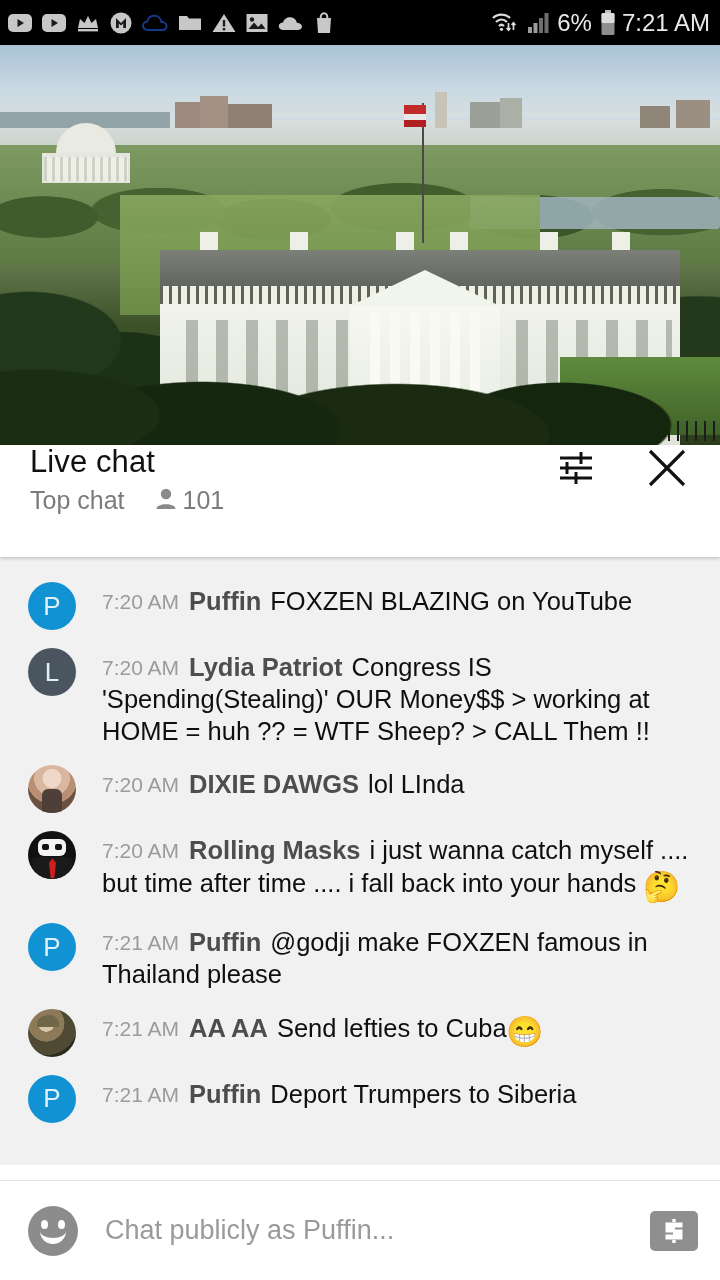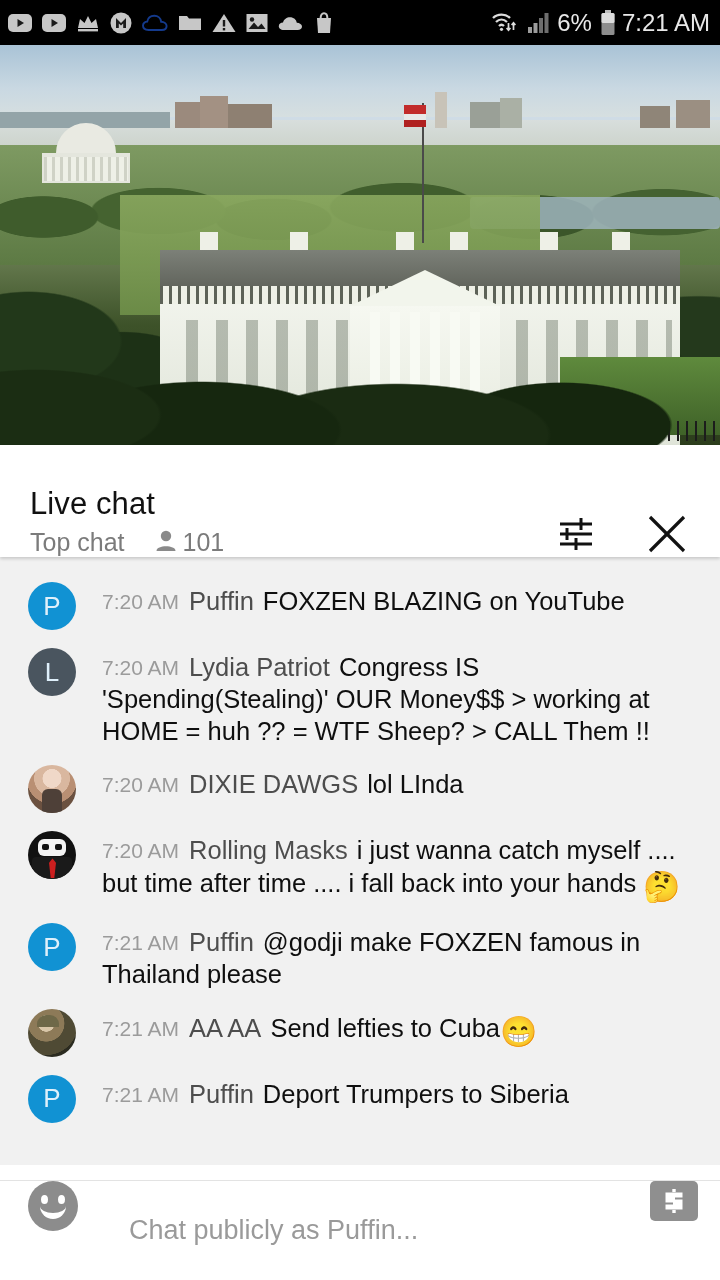--- a/index.html
+++ b/index.html
@@ -89,21 +89,21 @@
     background:#cfe3cf; border-radius:50%; border:3px solid #8fa88b; }
   .fence { position:absolute; left:560px; top:376px; width:160px; height:20px;
     background: repeating-linear-gradient(90deg, #1c1c1c 0 2px, transparent 2px 9px); }
   .flagpole { position:absolute; left:422px; top:58px; width:2px; height:140px; background:#4a4a4a; }
   .flag { position:absolute; left:404px; top:60px; width:22px; height:22px;
     background: linear-gradient(#c22b2b 0 40%, #e8e8e8 40% 70%, #b02020 70%); }
 
   
   .chat-header {
     position:relative; height:112px; background:#fff;
-    display:flex; align-items:flex-end; padding:0 22px 0 30px;
+    display:flex; align-items:flex-start; padding:0 22px 0 30px;
     box-shadow: 0 2px 3px rgba(0,0,0,.16);
     z-index:3;
   }
   .ch-texts { flex:1 1 auto; }
   .ch-title { font-size:31px; color:#111; font-weight:400; line-height:1.08; letter-spacing:.1px; }
   .ch-sub { display:flex; align-items:center; margin-top:8px; gap:30px; }
   .ch-subtext { font-size:25px; color:#7b7b7b; }
   .ch-viewers { display:flex; align-items:center; gap:6px; }
   .ch-count { font-size:25px; color:#7b7b7b; }
   .ch-actions { display:flex; align-items:center; gap:46px; flex:0 0 auto; padding-right:8px;}
@@ -115,21 +115,21 @@
     padding-top:16px;
   }
   .msg { display:flex; align-items:flex-start; padding:9px 22px 9px 28px; }
   .avatar { flex:0 0 auto; width:48px; height:48px; border-radius:50%;
     display:flex; align-items:center; justify-content:center;
     color:#dff0fb; font-size:26px; font-weight:400; overflow:hidden; position:relative; }
   .avatar.letter { font-family:"Liberation Sans", sans-serif; }
   .msg-body { margin-left:26px; flex:1 1 auto; font-size:25.5px; line-height:1.26;
     color:#0f0f0f; padding-top:3px; }
   .m-time { color:#9b9b9b; font-size:21px; margin-right:10px; vertical-align: 1px;}
-  .m-author { color:#4d4d4d; font-weight:normal; margin-right:9px; }
+  .m-author { color:#4d4d4d; font-weight:bold; margin-right:9px; }
   .m-text { color:#0f0f0f; }
   .emo { font-size:30px; vertical-align:-5px; }
 
   
   .ph-dixie { background: radial-gradient(circle at 50% 28%, #f0d8c8 0 22%, #d9b79f 23% 42%, #b98f73 43% 60%, #6b5140 61% 100%); }
   .ph-dixie::after { content:""; position:absolute; left:14px; top:24px; width:20px; height:26px;
     background:#4e4038; border-radius:6px 6px 0 0; }
   .ph-masks { background:#111; }
   .ph-masks .mask { position:absolute; left:10px; top:8px; width:28px; height:17px;
     background:#f3f3f3; border-radius:6px; }
@@ -140,23 +140,22 @@
     background:#cc1f1f; clip-path: polygon(50% 0,100% 22%,75% 100%,25% 100%,0 22%); }
   .ph-masks .suit { position:absolute; left:4px; top:26px; width:40px; height:24px;
     background:#1a1a1a; border-radius:4px; }
   .ph-aaaa { background: radial-gradient(circle at 38% 30%, #d9c6a8 0 18%, #8d7a58 19% 40%, #4f4a34 41% 70%, #2b2b20 71% 100%); }
   .ph-aaaa::after { content:""; position:absolute; left:9px; top:6px; width:22px; height:12px;
     background:#6e6848; border-radius:9px 9px 0 0; }
 
   
   .input-bar {
     position:absolute; left:0; bottom:0; width:720px; height:100px; background:#fff;
-    display:flex; padding:0 22px 0 28px;
+    display:flex; align-items:center; padding:0 22px 0 28px;
     border-top:1px solid #e3e3e3;
-    gap:24px;
   }
   .emoji-btn { flex:0 0 auto; width:50px; height:50px; border-radius:50%;
     background:#8c8c8c; position:relative; cursor:pointer; }
   .emoji-btn .e-eye { position:absolute; top:14px; width:7px; height:9px; background:#fff; border-radius:50%; }
   .emoji-btn .e-eye.l { left:13px; } .emoji-btn .e-eye.r { right:13px; }
   .emoji-btn .e-mouth { position:absolute; left:12px; top:24px; width:26px; height:14px;
     border-bottom:6px solid #fff; border-radius:0 0 16px 16px; }
   .chat-input { flex:1 1 auto; margin-left:27px; border:none; outline:none;
     font-size:27px; color:#8f8f8f; background:transparent;
     font-family:"Liberation Sans", sans-serif; }

